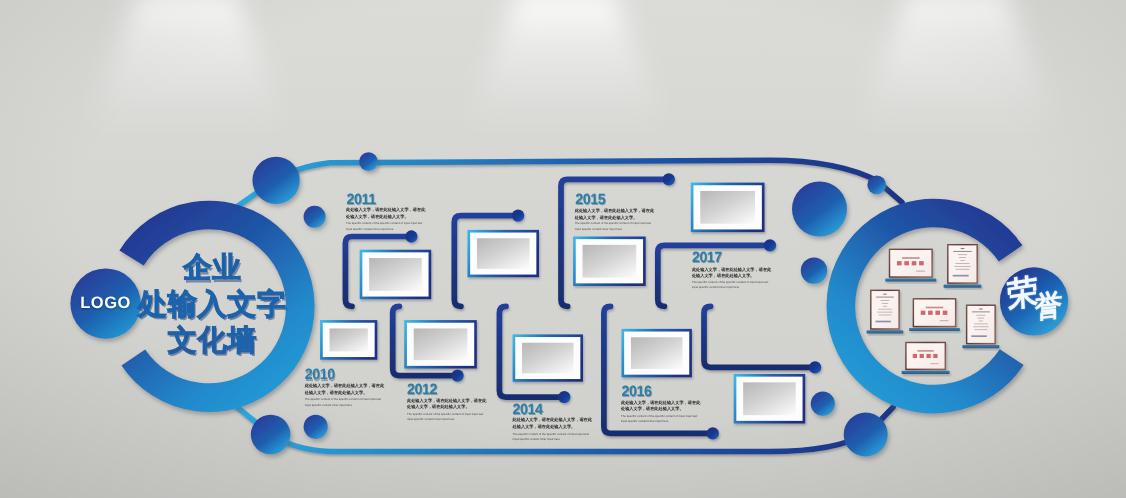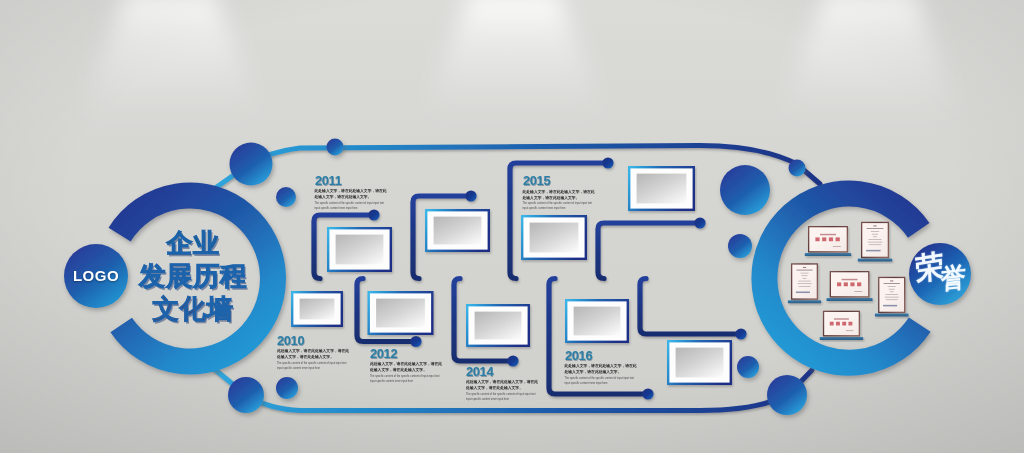--- a/index.html
+++ b/index.html
@@ -295,21 +295,21 @@
           <rect x="835.9963" y="321.751" width="3.8955" height="3.7264999999999997" fill="#c2414a" opacity="0.78"></rect>
           <rect x="842.2291" y="321.751" width="3.8955" height="3.7264999999999997" fill="#c2414a" opacity="0.78"></rect>
           <rect x="848.4619" y="321.751" width="3.8955" height="3.7264999999999997" fill="#c2414a" opacity="0.78"></rect>
           <rect x="845.9019999999999" y="330.1035" width="7.420000000000001" height="0.9765999999999999" fill="#9d7b7b" opacity="0.55"></rect>
         </g>
       </g>
   </svg>
   <div id="labels" style="position:absolute;left:0;top:0;width:1024px;height:453px;">
       <div class="" style="position: absolute; left: 64px; top: 266px; width: 64px; text-align: center; color: rgb(255, 255, 255); font-size: 15px; font-weight: bold; letter-spacing: 0.5px; line-height: 20px; text-shadow: rgba(0, 0, 0, 0.35) 0px 1px 2px;">LOGO</div>
       <div class="" style="position: absolute; left: 113px; top: 230px; width: 160px; text-align: center; font-size: 26px; font-weight: 900; color: #14532d; line-height: 27px; letter-spacing: 0.5px; -webkit-text-stroke: 0.9px rgb(29, 99, 171); text-shadow: rgba(52, 72, 120, 0.55) 1.4px 2.2px 0px;">企业</div>
-      <div class="" style="position: absolute; left: 113px; top: 263px; width: 160px; text-align: center; font-size: 26.5px; font-weight: 900; color: rgb(29, 99, 171); line-height: 27.5px; letter-spacing: 0.5px; -webkit-text-stroke: 0.9px rgb(29, 99, 171); text-shadow: rgba(52, 72, 120, 0.55) 1.4px 2.2px 0px;">发展历程</div>
+      <div class="" style="position: absolute; left: 113px; top: 263px; width: 160px; text-align: center; font-size: 26.5px; font-weight: 900; color: rgb(29, 99, 171); line-height: 27.5px; letter-spacing: 0.5px; -webkit-text-stroke: 0.9px rgb(29, 99, 171); text-shadow: rgba(52, 72, 120, 0.55) 1.4px 2.2px 0px;">处输入文字</div>
       <div class="" style="position: absolute; left: 113px; top: 296px; width: 160px; text-align: center; font-size: 26.5px; font-weight: 900; color: #7f1d1d; line-height: 27.5px; letter-spacing: 0.5px; -webkit-text-stroke: 0.9px rgb(29, 99, 171); text-shadow: rgba(52, 72, 120, 0.55) 1.4px 2.2px 0px;">文化墙</div>
       <div style="position: absolute; left: 277px; top: 333.5px; width: 80px;">
         <div class="yearlbl" style="font-size: 13.6px; font-weight: bold; color: rgb(43, 127, 166); line-height: 14.6px; height: 14.6px; text-shadow: rgba(35, 65, 95, 0.4) 0.7px 1.1px 0px; letter-spacing: -0.4px; transform: scaleX(0.95); transform-origin: left top;">2010</div>
         <div class="cnline" style="font-size: 3.8px; line-height: 6.3px;">此处输入文字，请在此处输入文字，请在此</div>
         <div class="cnline" style="font-size: 3.8px; line-height: 6.3px;">处输入文字，请在此处输入文字。</div>
         <div class="enline" style="font-size: 2.6px; line-height: 5.2px;">The specific content of the specific content of input input text</div>
         <div class="enline" style="font-size: 2.6px; line-height: 5.2px;">input specific content inner input here</div>
       </div>
       <div style="position: absolute; left: 314.5px; top: 173.5px; width: 80px;">
         <div class="yearlbl" style="font-size: 13.6px; font-weight: bold; color: rgb(43, 127, 166); line-height: 14.6px; height: 14.6px; text-shadow: rgba(35, 65, 95, 0.4) 0.7px 1.1px 0px; letter-spacing: -0.4px; transform: scaleX(0.95); transform-origin: left top;">2011</div>
@@ -334,20 +334,27 @@
       </div>
       <div style="position: absolute; left: 522.5px; top: 174px; width: 80px;">
         <div class="yearlbl" style="font-size: 13.6px; font-weight: bold; color: rgb(43, 127, 166); line-height: 14.6px; height: 14.6px; text-shadow: rgba(35, 65, 95, 0.4) 0.7px 1.1px 0px; letter-spacing: -0.4px; transform: scaleX(0.95); transform-origin: left top;">2015</div>
         <div class="cnline" style="font-size: 3.8px; line-height: 6.3px;">此处输入文字，请在此处输入文字，请在此</div>
         <div class="cnline" style="font-size: 3.8px; line-height: 6.3px;">处输入文字，请在此处输入文字。</div>
         <div class="enline" style="font-size: 2.6px; line-height: 5.2px;">The specific content of the specific content of input input text</div>
         <div class="enline" style="font-size: 2.6px; line-height: 5.2px;">input specific content inner input here</div>
       </div>
       <div style="position: absolute; left: 564.5px; top: 348.5px; width: 80px;">
         <div class="yearlbl" style="font-size: 13.6px; font-weight: bold; color: rgb(43, 127, 166); line-height: 14.6px; height: 14.6px; text-shadow: rgba(35, 65, 95, 0.4) 0.7px 1.1px 0px; letter-spacing: -0.4px; transform: scaleX(0.95); transform-origin: left top;">2016</div>
+        <div class="cnline" style="font-size: 3.8px; line-height: 6.3px;">此处输入文字，请在此处输入文字，请在此</div>
+        <div class="cnline" style="font-size: 3.8px; line-height: 6.3px;">处输入文字，请在此处输入文字。</div>
+        <div class="enline" style="font-size: 2.6px; line-height: 5.2px;">The specific content of the specific content of input input text</div>
+        <div class="enline" style="font-size: 2.6px; line-height: 5.2px;">input specific content inner input here</div>
+      </div>
+      <div style="position: absolute; left: 629px; top: 227px; width: 80px;">
+        <div class="yearlbl" style="font-size: 13.6px; font-weight: bold; color: rgb(43, 127, 166); line-height: 14.6px; height: 14.6px; text-shadow: rgba(35, 65, 95, 0.4) 0.7px 1.1px 0px; letter-spacing: -0.4px; transform: scaleX(0.95); transform-origin: left top;">2017</div>
         <div class="cnline" style="font-size: 3.8px; line-height: 6.3px;">此处输入文字，请在此处输入文字，请在此</div>
         <div class="cnline" style="font-size: 3.8px; line-height: 6.3px;">处输入文字，请在此处输入文字。</div>
         <div class="enline" style="font-size: 2.6px; line-height: 5.2px;">The specific content of the specific content of input input text</div>
         <div class="enline" style="font-size: 2.6px; line-height: 5.2px;">input specific content inner input here</div>
       </div>
       <div style="position: absolute; left: 909px; top: 243px; width: 62px; height: 62px;">
         <span style="position: absolute; left: 6px; top: 11px; font-size: 27px; color: rgb(242, 249, 255); font-family: &quot;DejaVu Serif&quot;, serif; font-weight: bold; line-height: 27px; transform: rotate(-9deg) skewX(-6deg) scale(1.04, 1.12); transform-origin: left top; text-shadow: rgba(220, 240, 255, 0.75) 0px 0px 1.5px;">荣</span>
         <span style="position: absolute; left: 32px; top: 23px; font-size: 24px; color: rgb(242, 249, 255); font-family: &quot;DejaVu Serif&quot;, serif; font-weight: bold; line-height: 24px; transform: rotate(-6deg) skewX(-6deg) scale(1.04, 1.12); transform-origin: left top; text-shadow: rgba(220, 240, 255, 0.75) 0px 0px 1.5px;">誉</span>
       </div>
     </div>

